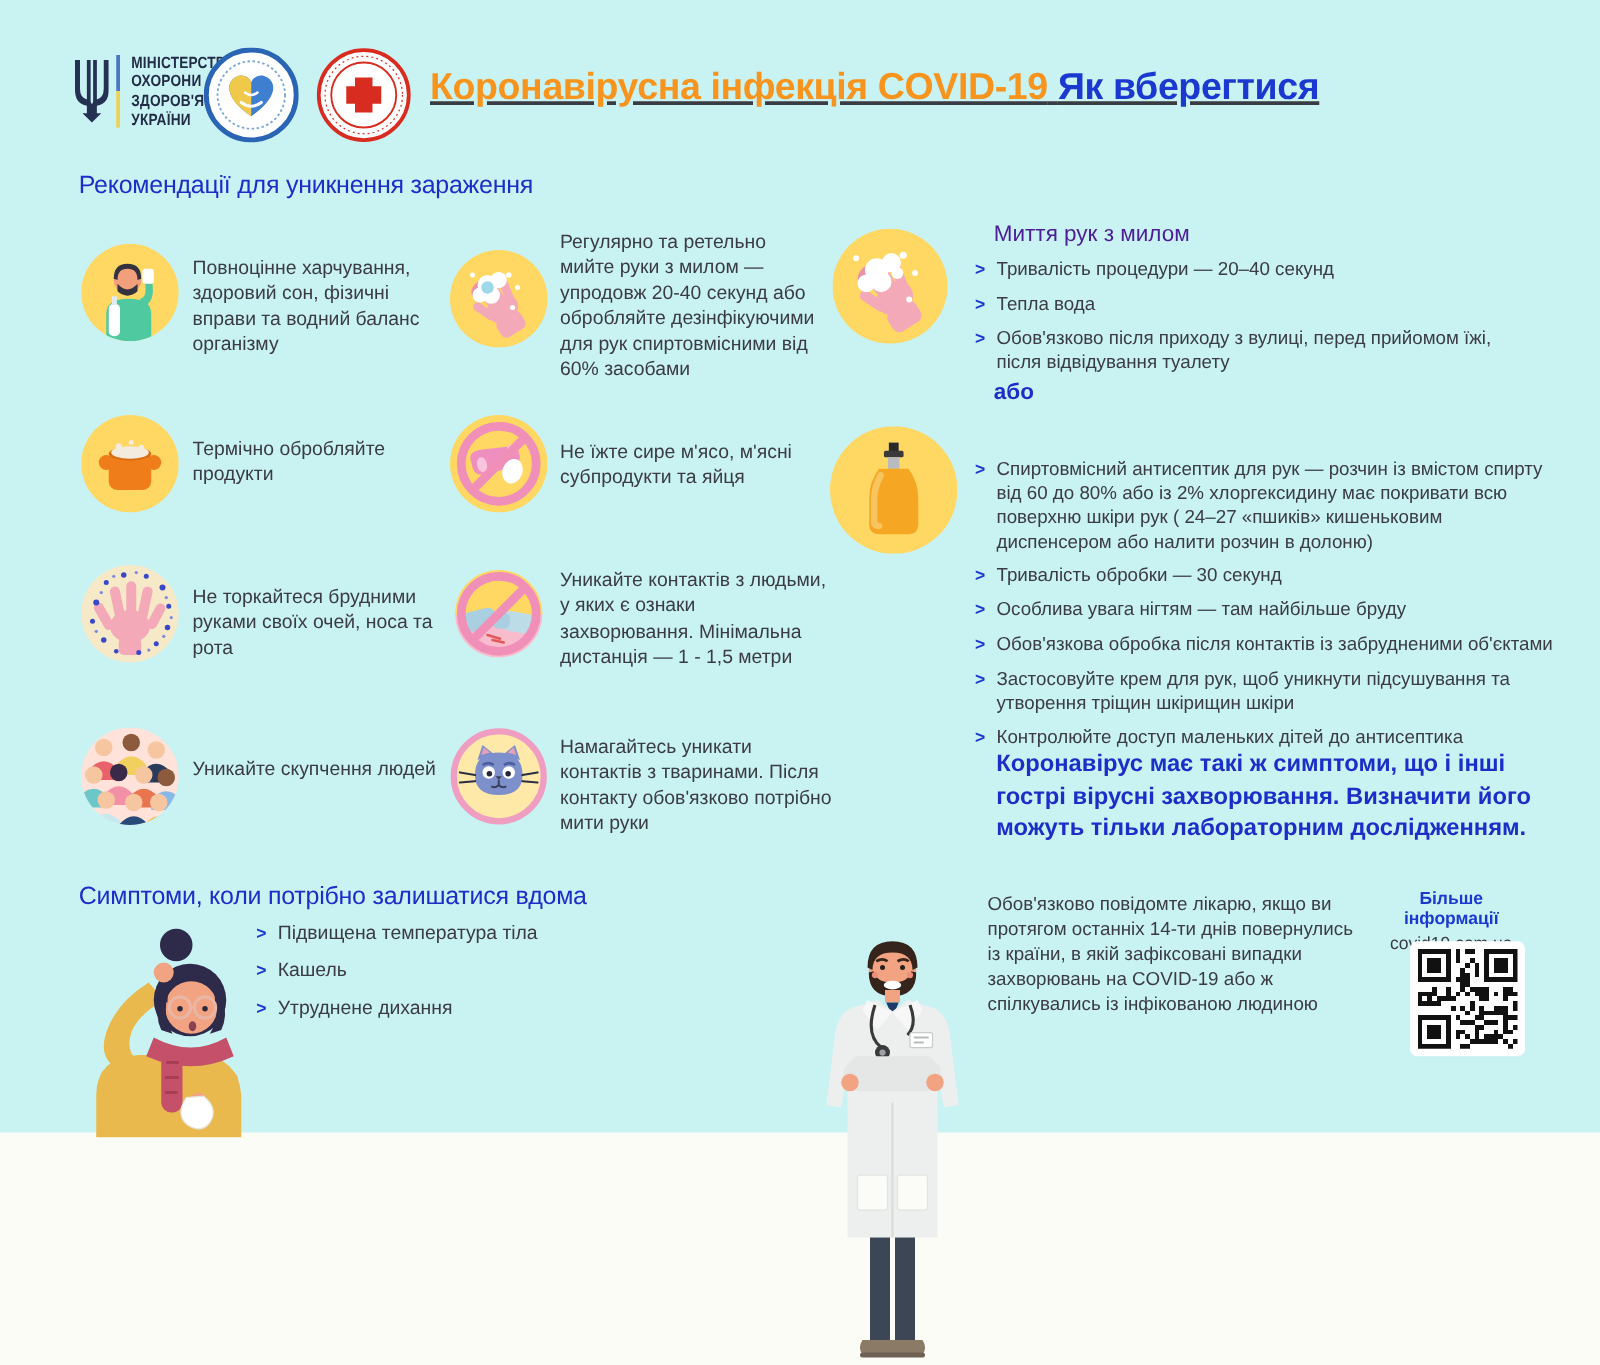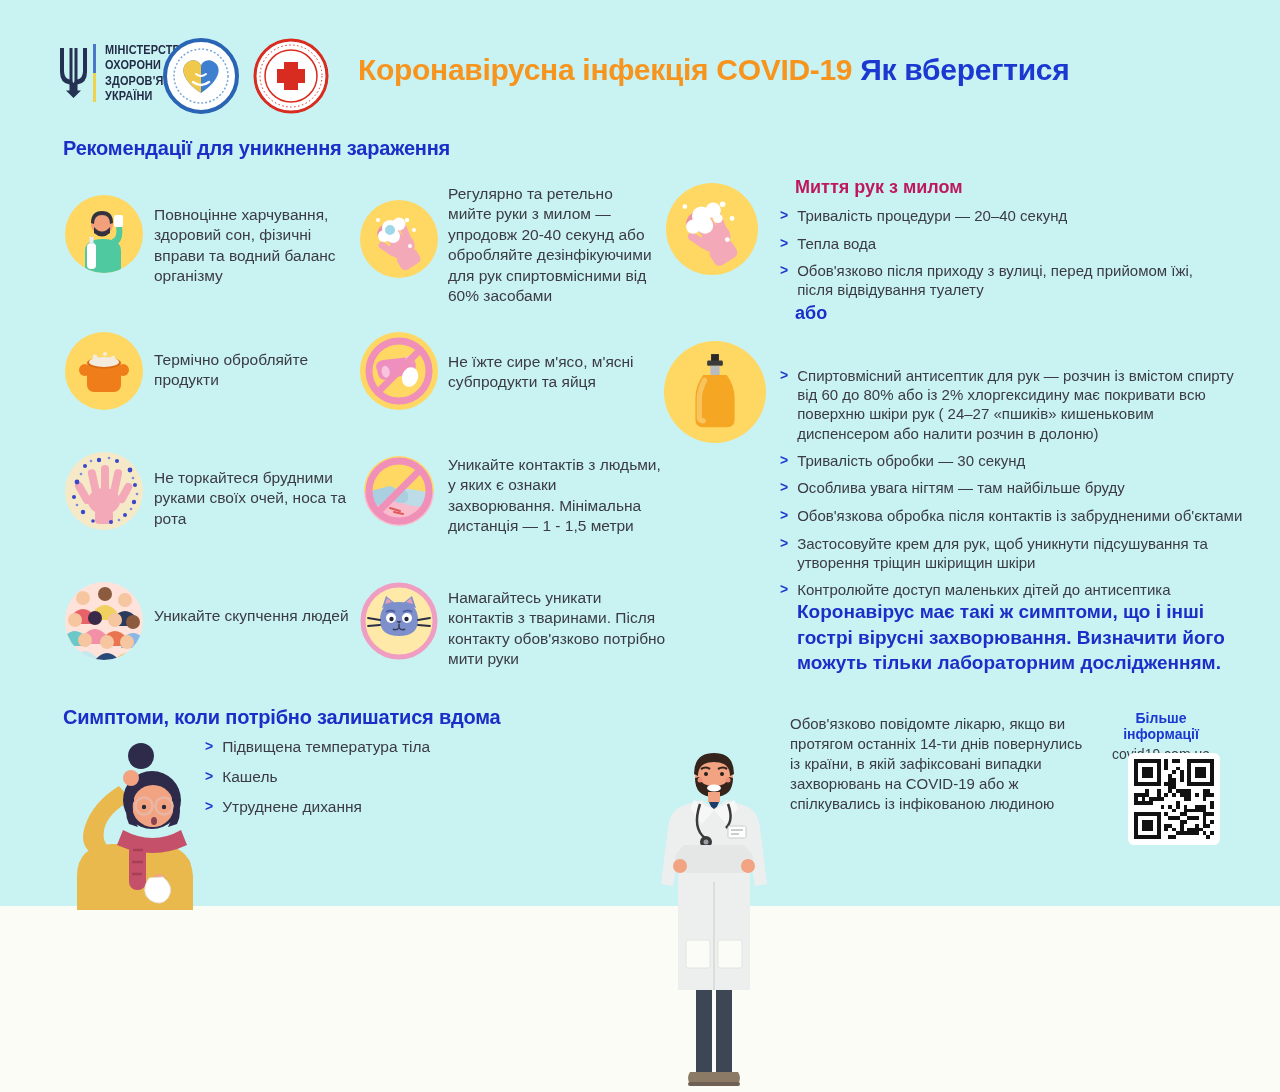--- a/index.html
+++ b/index.html
@@ -16,45 +16,45 @@
   .moh { position:absolute; left:60px; top:40px; width:180px; height:66px; }
   .moh .trident { position:absolute; left:0; top:3px; }
   .moh .bar { position:absolute; left:33px; top:4px; width:3px; height:58px;
               background:linear-gradient(#4a78c8 0 50%, #efd24e 50% 100%); }
   .moh .lines { position:absolute; left:45px; top:2px; font-size:13px; font-weight:bold;
                 line-height:1.18; color:#222c46; transform:scaleX(.84); transform-origin:left top;
                 letter-spacing:.2px; }
   .logo-circle { position:absolute; top:38px; }
   .logo-volunteer { left:163px; }
   .logo-redcross { left:253px; }
-  .title { position:absolute; left:358px; top:53px; font-size:30px; font-weight:800;
-           letter-spacing:-.3px; white-space:nowrap; }
+  .title { position:absolute; left:344px; top:53px; font-size:30px; font-weight:800;
+           letter-spacing:-.3px; white-space:nowrap;text-decoration:underline; }
   .title .t-orange { color:#f7941d; }
   .title .t-blue { color:#1b38d1; }
 
   
-  .sec-heading { position:absolute; font-size:20px; font-weight:700; color:#1b2ec8; letter-spacing:-.2px; }
+  .sec-heading { position:absolute; font-size:20px; font-weight:400; color:#1b2ec8; letter-spacing:-.2px; }
   .h-rec { left:63px; top:137px; }
   .h-sym { left:63px; top:706px; }
 
   
   .rec-item { position:absolute; }
   .rec-item .ric { position:absolute; left:0; top:0; }
   .rec-item p { position:absolute; font-size:15.5px; line-height:1.32; color:#3b3b43; }
   .it-l1 { left:65px; top:195px; } .it-l1 p { left:89px; top:10px; width:208px; }
   .it-l2 { left:65px; top:332px; } .it-l2 p { left:89px; top:18px; width:208px; }
   .it-l3 { left:65px; top:452px; } .it-l3 p { left:89px; top:16px; width:214px; }
   .it-l4 { left:65px; top:582px; } .it-l4 p { left:89px; top:24px; width:208px; }
   .it-m1 { left:360px; top:200px; } .it-m1 p { left:88px; top:-16px; width:212px; }
   .it-m2 { left:360px; top:332px; } .it-m2 p { left:88px; top:20px; width:222px; }
   .it-m3 { left:360px; top:452px; } .it-m3 p { left:88px; top:3px; width:214px; }
   .it-m4 { left:360px; top:582px; } .it-m4 p { left:88px; top:6px; width:222px; }
 
   
-  .rp-heading { position:absolute; font-size:18px; font-weight:700; color:#be185d; }
+  .rp-heading { position:absolute; font-size:18px; font-weight:400; color:#4c1d95; }
   .h-wash { left:795px; top:177px; }
   .h-anti { left:795px; top:337px; }
   .or-label { position:absolute; left:795px; top:303px; font-size:18px; font-weight:800; color:#1b2ec8; }
   .icon-wash { position:absolute; left:666px; top:183px; }
   .icon-anti { position:absolute; left:664px; top:341px; }
   .blist { position:absolute; display:flex; flex-direction:column; gap:8px; }
   .bl-wash { left:780px; top:206px; width:430px; }
   .bl-anti { left:780px; top:366px; width:468px; }
   .bl-sym  { left:205px; top:737px; width:280px; gap:10px; }
   .bullet { display:flex; gap:9px; }

